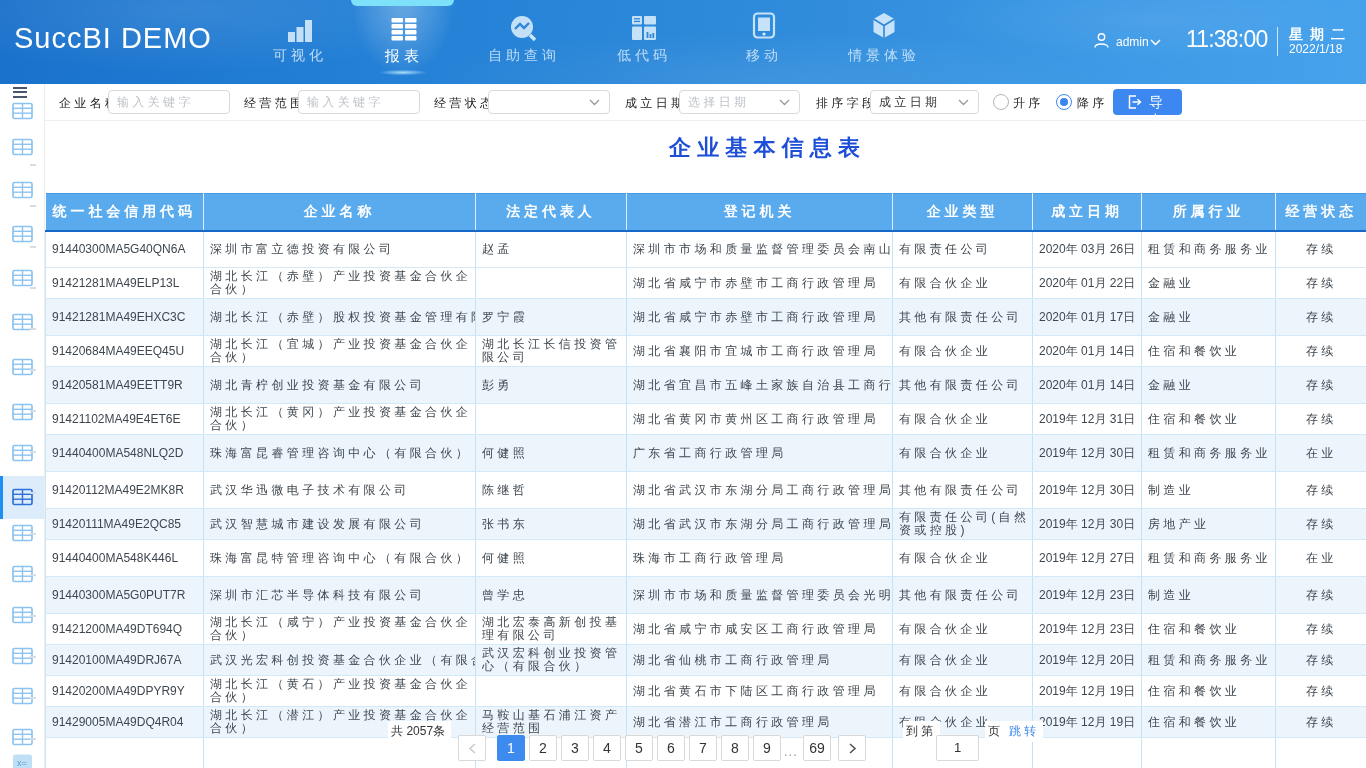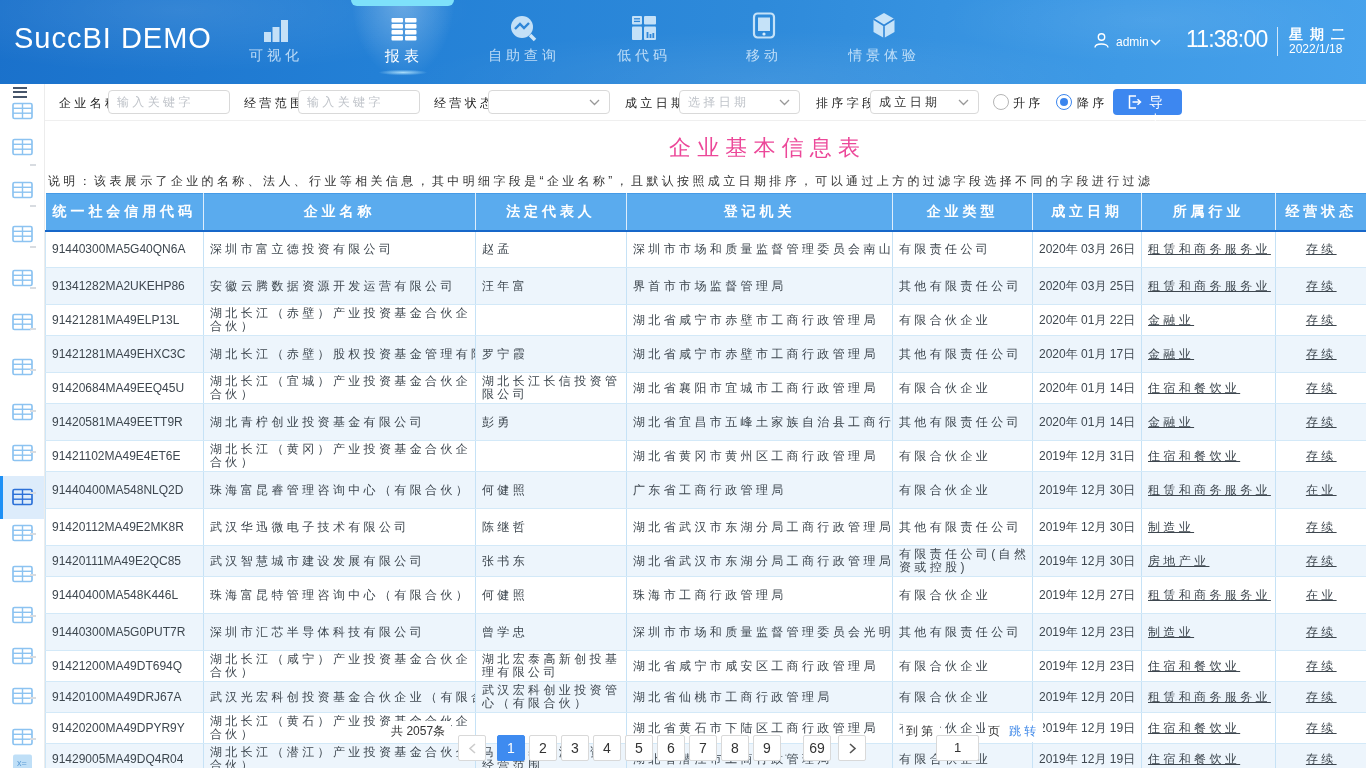--- a/index.html
+++ b/index.html
@@ -42,35 +42,35 @@
 .fbar{position:absolute;left:45px;top:84px;width:1321px;height:37px;background:#fff;border-bottom:1px solid #efefef;z-index:4}
 .flb{position:absolute;top:95px;font-size:12px;color:#222;z-index:4}
 .fin{position:absolute;top:90px;height:24px;border:1px solid #d9d9d9;border-radius:4px;background:#fff;font-size:12px;line-height:22px;color:#bfc3c9;padding-left:8px;z-index:4}
 .fin .ar{position:absolute;right:9px;top:8px}
 .fin.sel{color:#333}
 .rdo{position:absolute;top:94px;width:16px;height:16px;border-radius:50%;background:#fff;border:1px solid #b5b5b5;z-index:4}
 .rdo.on{border:1px solid #3a85ee}
 .rdo.on:after{content:"";position:absolute;left:3px;top:3px;width:8px;height:8px;border-radius:50%;background:#3a85ee}
 .expbtn{position:absolute;left:1113px;top:89px;width:69px;height:26px;background:#3d87f0;border-radius:4px;color:#fff;font-size:14px;z-index:4}
 
-.ttl{position:absolute;left:669px;top:133px;width:320px;font-size:22px;font-weight:normal;color:#ec4899}
+.ttl{position:absolute;left:669px;top:133px;width:320px;font-size:22px;font-weight:bold;color:#1d4ed8}
 .dsc{position:absolute;left:48px;top:173px;width:1300px;font-size:12px;color:#333}
 
 .twrap{position:absolute;left:45px;top:193px;width:1321px;height:575px;overflow:hidden}
 table{border-collapse:collapse;table-layout:fixed;width:1321px}
 th{height:37px;background:#5aabee;color:#fff;font-size:14px;font-weight:bold;text-align:center;
  border-right:1px solid rgba(255,255,255,.8);border-top:1px solid #459ae6;border-bottom:2px solid #1767c9}
 th:last-child{border-right:none}
 td{font-size:12px;color:#3e474f;line-height:13px;padding:2px 6px;vertical-align:middle;overflow:hidden;
  border-right:1px solid #c6e2f6;border-bottom:1px solid #d3e9f8;white-space:nowrap}
 td:last-child{border-right:none}
 td:first-child{border-left:1px solid #cde6f7}
 .ln{white-space:nowrap;overflow:hidden;height:13px;line-height:13px}
 tr.ev td{background:#edf5fc}
-td.lnk{text-decoration:underline}
+td.lnk{}
 td.ctr{text-align:center}
 tr.r1{height:37px}
 tr.r2{height:31px}
 tr.rlast{height:52px}
 tr.rlast td{vertical-align:top;padding-top:6px}
 td.lat,.lat{letter-spacing:0}
 td b,.pgt b{font-weight:normal;letter-spacing:0}
 
 .pg{position:absolute;z-index:6}
 .pgt{top:721px;font-size:12px;color:#333;background:#fff;padding:2px 3px}
@@ -93,21 +93,21 @@
   <line x1="10.5" y1="1.5" x2="10.5" y2="16.5" stroke="currentColor" stroke-width="1.4"></line>
  </symbol>
 </svg>
 
 <div class="topbar">
  <div class="tabglow"></div>
  <div class="tabind"></div>
  <div class="tabstreak"></div>
  <div class="logo">SuccBI DEMO</div>
  <div class="nav">
-  <div class="nvi" style="left:216px">
+  <div class="nvi" style="left:240px">
    <svg style="top:18px" width="26" height="28" viewBox="0 0 26 28">
             <g fill="rgba(235,247,255,.8)">
     <rect x="1" y="14" width="7" height="10"></rect>
               <rect x="9.5" y="9" width="7" height="15"></rect>
               <rect x="18" y="2" width="7" height="22"></rect>
             </g>
           </svg>
    <div class="lb cn">可视化</div>
   </div>
   <div class="nvi act" style="left:344px">
@@ -291,21 +291,20 @@
 <div class="expbtn">
  <svg style="position:absolute;left:14px;top:6px" width="15" height="14" viewBox="0 0 15 14">
   <path d="M9 1 H2.5 V13 H9" fill="none" stroke="#fff" stroke-width="1.5"></path>
   <line x1="5.5" y1="7" x2="13" y2="7" stroke="#fff" stroke-width="1.5"></line>
   <path d="M10.5 4.2 L13.5 7 L10.5 9.8" fill="none" stroke="#fff" stroke-width="1.5"></path>
       </svg>
  <span class="cn" style="position:absolute;left:36px;top:5px">导出</span>
 </div>
 
 <div class="ttl cn">企业基本信息表</div>
-<div class="dsc cn">说明：该表展示了企业的名称、法人、行业等相关信息，其中明细字段是“企业名称”，且默认按照成立日期排序，可以通过上方的过滤字段选择不同的字段进行过滤</div>
 
 <div class="twrap">
 <table>
 <colgroup>
           <col style="width:158px">
           <col style="width:272px">
           <col style="width:151px">
           <col style="width:266px">
           <col style="width:140px">
           <col style="width:109px">
@@ -328,30 +327,20 @@
 <tr class="r1">
             <td class="lat">91440300MA5G40QN6A</td>
             <td class="cn wp">深圳市富立德投资有限公司</td>
             <td class="cn wp">赵孟</td>
             <td class="cn">深圳市市场和质量监督管理委员会南山局</td>
             <td class="cn wp">有限责任公司</td>
             <td class="cn dt8"><b>2020</b>年<b>03</b>月<b>26</b>日</td>
             <td class="cn lnk">租赁和商务服务业</td>
             <td class="cn lnk ctr">存续</td>
           </tr>
-<tr class="r1 ev">
-            <td class="lat">91341282MA2UKEHP86</td>
-            <td class="cn wp">安徽云腾数据资源开发运营有限公司</td>
-            <td class="cn wp">汪年富</td>
-            <td class="cn">界首市市场监督管理局</td>
-            <td class="cn wp">其他有限责任公司</td>
-            <td class="cn dt8"><b>2020</b>年<b>03</b>月<b>25</b>日</td>
-            <td class="cn lnk">租赁和商务服务业</td>
-            <td class="cn lnk ctr">存续</td>
-          </tr>
 <tr class="r2">
             <td class="lat">91421281MA49ELP13L</td>
             <td class="cn wp">
               <div class="ln">湖北长江（赤壁）产业投资基金合伙企业（有限</div>
               <div class="ln">合伙）</div>
             </td>
             <td class="cn wp">&nbsp;</td>
             <td class="cn">湖北省咸宁市赤壁市工商行政管理局</td>
             <td class="cn wp">有限合伙企业</td>
             <td class="cn dt8"><b>2020</b>年<b>01</b>月<b>22</b>日</td>

